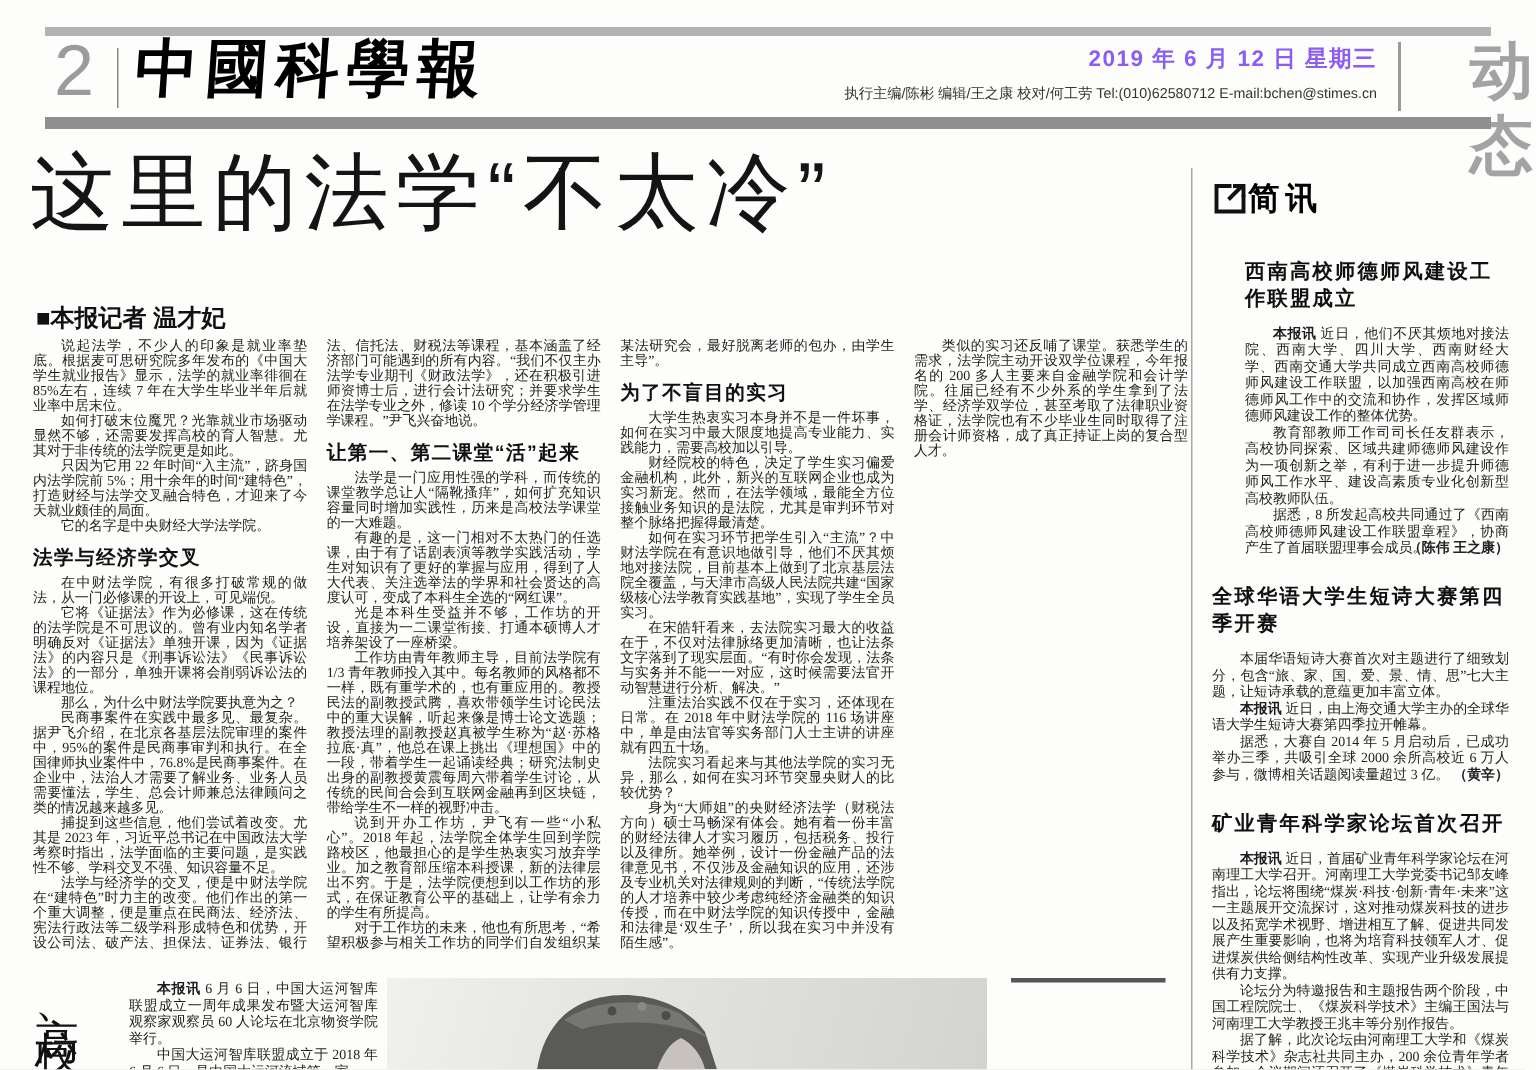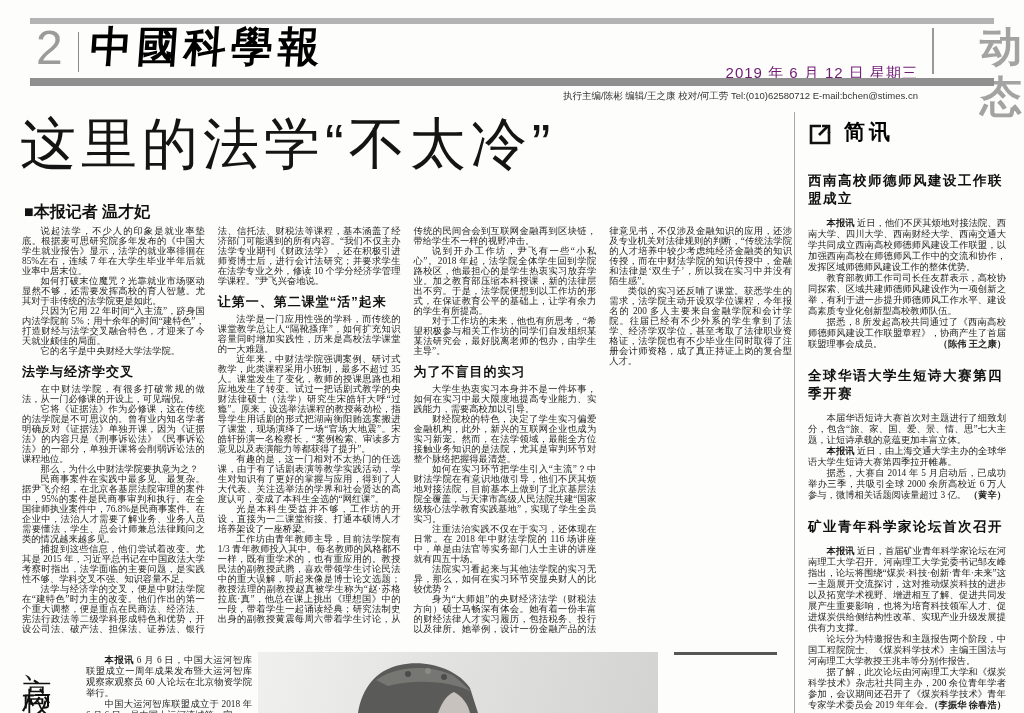--- a/index.html
+++ b/index.html
@@ -7,42 +7,42 @@
         overflow:hidden;font-family:"Liberation Serif","DejaVu Serif",serif;color:#222;}
   
   .topbar{position:absolute;left:30px;top:18px;width:964px;height:6px;background:#b3b3b3;}
   .thickbar{position:absolute;left:30px;top:78px;width:964px;height:8px;background:#8f8f8f;}
   .pagenum{position:absolute;left:36px;top:24px;font-family:"Liberation Sans","DejaVu Sans",sans-serif;
            font-size:48px;line-height:1;color:#9b9b9b;}
   .head-vline{position:absolute;left:78px;top:32px;width:1px;height:40px;background:#8a8a8a;}
   .masthead{position:absolute;left:90px;top:24px;font-size:42px;line-height:1.1;font-weight:bold;
             letter-spacing:5px;color:#000;transform:skewX(-4deg);}
   .header-right{position:absolute;right:106px;top:30px;text-align:right;}
-  .date{font-family:"Liberation Sans","DejaVu Sans",sans-serif;font-size:15px;font-weight:normal;
-        letter-spacing:1px;color:#701a75;margin-top:34px;}
+  .date{font-family:"Liberation Sans","DejaVu Sans",sans-serif;font-size:15px;font-weight:bold;
+        letter-spacing:1px;color:#8b5cf6;}
   .staff{margin-top:7px;font-family:"Liberation Sans","DejaVu Sans",sans-serif;font-size:9.5px;color:#333;}
   .head-vline2{position:absolute;left:932px;top:28px;width:2px;height:46px;background:#999;}
   .section-name{position:absolute;left:942px;top:22px;font-family:"Liberation Sans","DejaVu Sans",sans-serif;
                 font-size:42px;font-weight:bold;color:#a3a3a3;letter-spacing:2px;line-height:1.2;text-align:right;}
   
-  .headline{position:absolute;left:20px;top:110px;font-family:"Liberation Sans","DejaVu Sans",sans-serif;
+  .headline{position:absolute;left:20px;top:94px;font-family:"Liberation Sans","DejaVu Sans",sans-serif;
             font-size:56px;font-weight:400;letter-spacing:5px;color:#141414;line-height:1.2;white-space:nowrap;}
   .byline{position:absolute;left:24px;top:202px;font-family:"Liberation Sans","DejaVu Sans",sans-serif;
           font-size:16px;font-weight:bold;color:#111;}
   .columns{position:absolute;left:22px;top:226px;width:770px;height:414px;overflow:hidden;
            column-count:4;column-gap:13px;column-fill:auto;text-align:justify;
            font-size:9.3px;line-height:10px;color:#1d1d1d;}
   .body-item{margin:0;}
   .k-p{text-indent:2em;}
   .k-h{font-family:"Liberation Sans","DejaVu Sans",sans-serif;font-weight:bold;font-size:13px;
        letter-spacing:1px;margin:11px 0 7px;color:#111;break-after:avoid;}
   
   .side-divider{position:absolute;left:794px;top:112px;width:1px;height:601px;background:#a8a8a8;}
   .sidebar{position:absolute;left:808px;top:118px;width:198px;}
-  .jianxun{display:flex;align-items:flex-end;gap:12px;}
+  .jianxun{display:flex;align-items:center;gap:0;}
   .jianxun svg{display:block;}
   .jianxun-label{font-size:21px;font-weight:bold;letter-spacing:4px;color:#000;}
   .brief{margin-top:17px;}
   .brief-title{font-size:13.5px;letter-spacing:1.5px;color:#101010;margin:0 0 10px;}
   .brief-p{margin:0;font-size:9.3px;line-height:11px;text-align:justify;text-indent:2em;color:#1d1d1d;}
   .brief-p .lead{font-weight:bold;}
   .brief-p .lead:empty{display:none;}
   .brief-sign{text-align:right;font-size:9.3px;font-weight:bold;margin-top:-11px;line-height:11px;}
   .brief-sign:empty{display:none;margin:0;}
   
@@ -77,52 +77,52 @@
 
   <div class="body-item k-p">说起法学，不少人的印象是就业率垫底。根据麦可思研究院多年发布的《中国大学生就业报告》显示，法学的就业率徘徊在 85%左右，连续 7 年在大学生毕业半年后就业率中居末位。</div>
       <div class="body-item k-p">如何打破末位魔咒？光靠就业市场驱动显然不够，还需要发挥高校的育人智慧。尤其对于非传统的法学院更是如此。</div>
       <div class="body-item k-p">只因为它用 22 年时间“入主流”，跻身国内法学院前 5%；用十余年的时间“建特色”，打造财经与法学交叉融合特色，才迎来了今天就业颇佳的局面。</div>
       <div class="body-item k-p">它的名字是中央财经大学法学院。</div>
       <div class="body-item k-h">法学与经济学交叉</div>
       <div class="body-item k-p">在中财法学院，有很多打破常规的做法，从一门必修课的开设上，可见端倪。</div>
       <div class="body-item k-p">它将《证据法》作为必修课，这在传统的法学院是不可思议的。曾有业内知名学者明确反对《证据法》单独开课，因为《证据法》的内容只是《刑事诉讼法》《民事诉讼法》的一部分，单独开课将会削弱诉讼法的课程地位。</div>
       <div class="body-item k-p">那么，为什么中财法学院要执意为之？</div>
       <div class="body-item k-p">民商事案件在实践中最多见、最复杂。据尹飞介绍，在北京各基层法院审理的案件中，95%的案件是民商事审判和执行。在全国律师执业案件中，76.8%是民商事案件。在企业中，法治人才需要了解业务、业务人员需要懂法，学生、总会计师兼总法律顾问之类的情况越来越多见。</div>
-      <div class="body-item k-p">捕捉到这些信息，他们尝试着改变。尤其是 2015 年，习近平总书记在中国政法大学考察时指出，法学面临的主要问题，是实践性不够、学科交叉不强、知识容量不足。</div>
+      <div class="body-item k-p">捕捉到这些信息，他们尝试着改变。尤其是 2023 年，习近平总书记在中国政法大学考察时指出，法学面临的主要问题，是实践性不够、学科交叉不强、知识容量不足。</div>
       <div class="body-item k-p">法学与经济学的交叉，便是中财法学院在“建特色”时力主的改变。他们作出的第一个重大调整，便是重点在民商法、经济法、宪法行政法等二级学科形成特色和优势，开设公司法、破产法、担保法、证券法、银行法、信托法、财税法等课程，基本涵盖了经济部门可能遇到的所有内容。“我们不仅主办法学专业期刊《财政法学》，还在积极引进师资博士后，进行会计法研究；并要求学生在法学专业之外，修读 10 个学分经济学管理学课程。”尹飞兴奋地说。</div>
       <div class="body-item k-h">让第一、第二课堂“活”起来</div>
       <div class="body-item k-p">法学是一门应用性强的学科，而传统的课堂教学总让人“隔靴搔痒”，如何扩充知识容量同时增加实践性，历来是高校法学课堂的一大难题。</div>
-      <div class="body-item k-p">近年来，中财法学院强调案例、研讨式教学，此类课程采用小班制，最多不超过 35 人。课堂发生了变化，教师的授课思路也相应地发生了转变。试过一把话剧式教学的央财法律硕士（法学）研究生宋皓轩大呼“过瘾”。原来，设选举法课程的教授蒋劲松，指导学生用话剧的形式把湖南衡阳贿选案搬进了课堂，现场演绎了一场“官场大地震”。宋皓轩扮演一名检察长，“案例检索、审读多方意见以及表演能力等都获得了提升”。</div>
       <div class="body-item k-p">有趣的是，这一门相对不太热门的任选课，由于有了话剧表演等教学实践活动，学生对知识有了更好的掌握与应用，得到了人大代表、关注选举法的学界和社会贤达的高度认可，变成了本科生全选的“网红课”。</div>
       <div class="body-item k-p">光是本科生受益并不够，工作坊的开设，直接为一二课堂衔接、打通本硕博人才培养架设了一座桥梁。</div>
       <div class="body-item k-p">工作坊由青年教师主导，目前法学院有 1/3 青年教师投入其中。每名教师的风格都不一样，既有重学术的，也有重应用的。教授民法的副教授武腾，喜欢带领学生讨论民法中的重大误解，听起来像是博士论文选题；教授法理的副教授赵真被学生称为“赵·苏格拉底·真”，他总在课上挑出《理想国》中的一段，带着学生一起诵读经典；研究法制史出身的副教授黄震每周六带着学生讨论，从传统的民间合会到互联网金融再到区块链，带给学生不一样的视野冲击。</div>
       <div class="body-item k-p">说到开办工作坊，尹飞有一些“小私心”。2018 年起，法学院全体学生回到学院路校区，他最担心的是学生热衷实习放弃学业。加之教育部压缩本科授课，新的法律层出不穷。于是，法学院便想到以工作坊的形式，在保证教育公平的基础上，让学有余力的学生有所提高。</div>
       <div class="body-item k-p">对于工作坊的未来，他也有所思考，“希望积极参与相关工作坊的同学们自发组织某某法研究会，最好脱离老师的包办，由学生主导”。</div>
       <div class="body-item k-h">为了不盲目的实习</div>
       <div class="body-item k-p">大学生热衷实习本身并不是一件坏事，如何在实习中最大限度地提高专业能力、实践能力，需要高校加以引导。</div>
       <div class="body-item k-p">财经院校的特色，决定了学生实习偏爱金融机构，此外，新兴的互联网企业也成为实习新宠。然而，在法学领域，最能全方位接触业务知识的是法院，尤其是审判环节对整个脉络把握得最清楚。</div>
       <div class="body-item k-p">如何在实习环节把学生引入“主流”？中财法学院在有意识地做引导，他们不厌其烦地对接法院，目前基本上做到了北京基层法院全覆盖，与天津市高级人民法院共建“国家级核心法学教育实践基地”，实现了学生全员实习。</div>
+      <div class="body-item k-p">在宋皓轩看来，去法院实习最大的收益在于，不仅对法律脉络更加清晰，也让法条文字落到了现实层面。“有时你会发现，法条与实务并不能一一对应，这时候需要法官开动智慧进行分析、解决。”</div>
       <div class="body-item k-p">注重法治实践不仅在于实习，还体现在日常。在 2018 年中财法学院的 116 场讲座中，单是由法官等实务部门人士主讲的讲座就有四五十场。</div>
       <div class="body-item k-p">法院实习看起来与其他法学院的实习无异，那么，如何在实习环节突显央财人的比较优势？</div>
       <div class="body-item k-p">身为“大师姐”的央财经济法学（财税法方向）硕士马畅深有体会。她有着一份丰富的财经法律人才实习履历，包括税务、投行以及律所。她举例，设计一份金融产品的法律意见书，不仅涉及金融知识的应用，还涉及专业机关对法律规则的判断，“传统法学院的人才培养中较少考虑纯经济金融类的知识传授，而在中财法学院的知识传授中，金融和法律是‘双生子’，所以我在实习中并没有陌生感”。</div>
       <div class="body-item k-p">类似的实习还反哺了课堂。获悉学生的需求，法学院主动开设双学位课程，今年报名的 200 多人主要来自金融学院和会计学院。往届已经有不少外系的学生拿到了法学、经济学双学位，甚至考取了法律职业资格证，法学院也有不少毕业生同时取得了注册会计师资格，成了真正持证上岗的复合型人才。</div>
     </div>
 
   <div class="side-divider"></div>
   <div class="sidebar">
     <div class="jianxun">
       <svg width="24" height="24" viewBox="0 0 24 24">
         <path d="M21 10 V21 H3 V4 H13" fill="none" stroke="#111" stroke-width="2.6"></path>
         <path d="M11 13 L20 4" fill="none" stroke="#111" stroke-width="2.6"></path>
         <path d="M14 4 H21 V11" fill="none" stroke="#111" stroke-width="2.6"></path>
       </svg>
       <span class="jianxun-label">简讯</span>
     </div>
 
-    <div class="brief" style="margin-top:26px;">
+    <div class="brief" style="margin-top:26px;margin-left:22px;">
       <h3 class="brief-title">西南高校师德师风建设工作联盟成立</h3>
       <div>
 
       <p class="brief-p"><b class="lead">本报讯</b> <span>近日，他们不厌其烦地对接法院、西南大学、四川大学、西南财经大学、西南交通大学共同成立西南高校师德师风建设工作联盟，以加强西南高校在师德师风工作中的交流和协作，发挥区域师德师风建设工作的整体优势。</span></p>
           <p class="brief-p"> <span>教育部教师工作司司长任友群表示，高校协同探索、区域共建师德师风建设作为一项创新之举，有利于进一步提升师德师风工作水平、建设高素质专业化创新型高校教师队伍。</span></p>
           <p class="brief-p"> <span>据悉，8 所发起高校共同通过了《西南高校师德师风建设工作联盟章程》，协商产生了首届联盟理事会成员。</span></p>
         </div>
       <div class="brief-sign">（陈伟 王之康）</div>
     </div>
 

